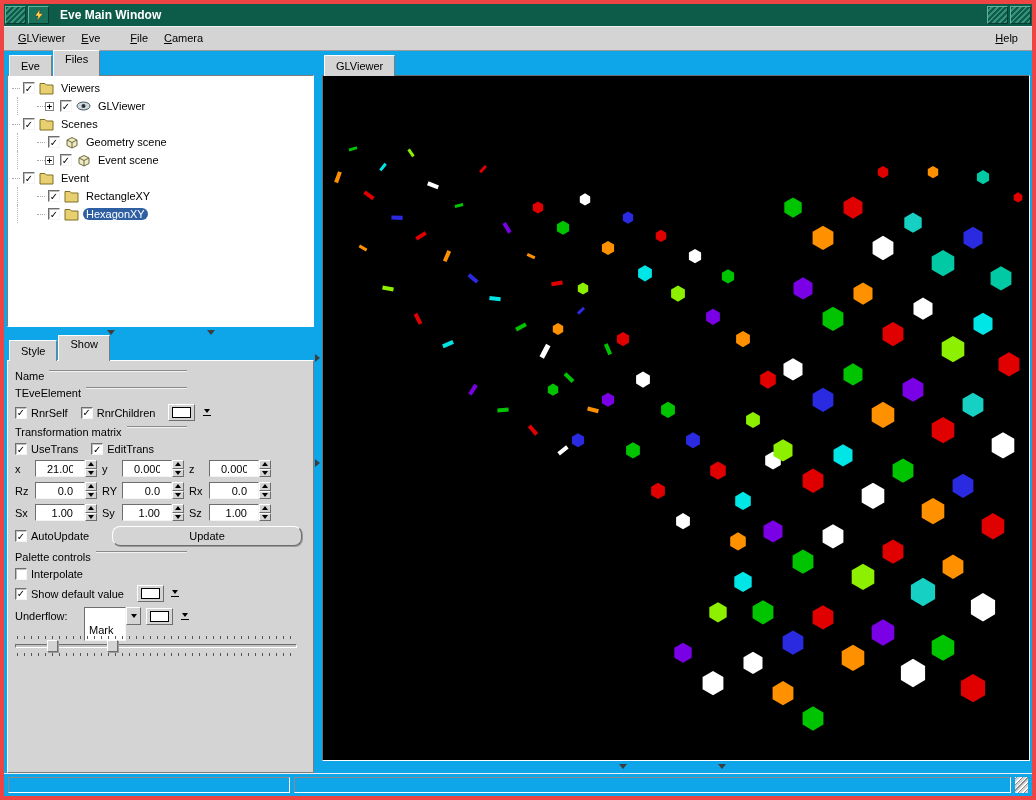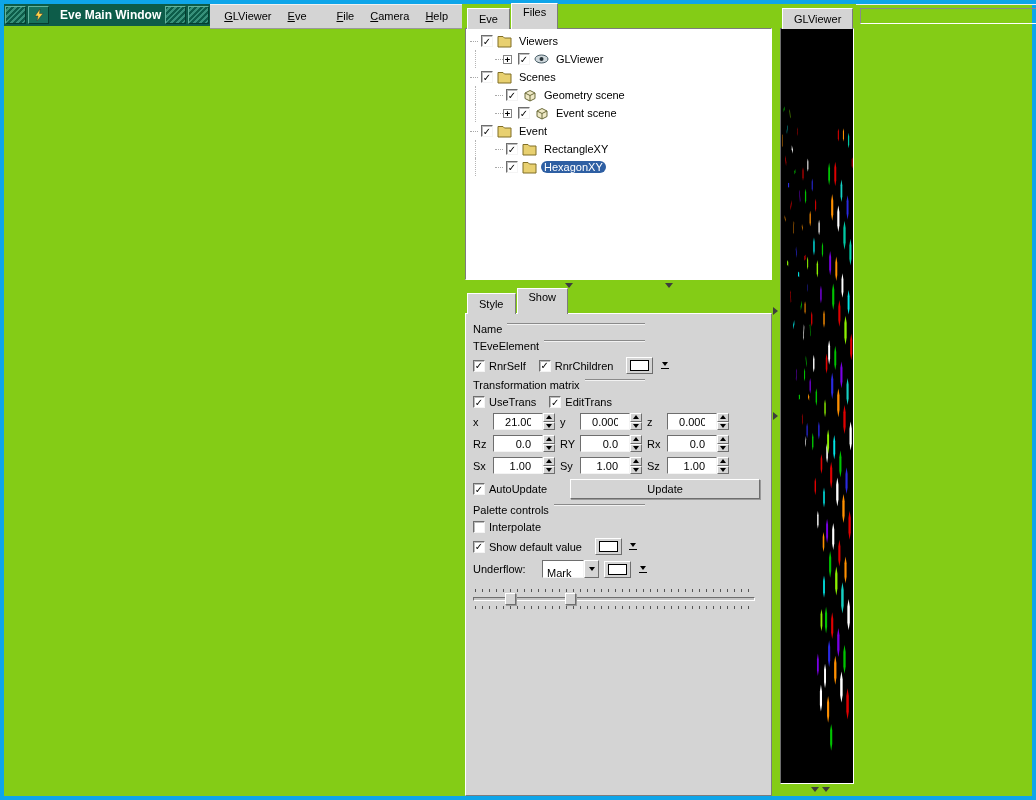--- a/index.html
+++ b/index.html
@@ -1,19 +1,19 @@
 <!DOCTYPE html>
 <html><head>
 <meta charset="utf-8">
 <style>
   html,body{margin:0;padding:0;width:1036px;height:800px;overflow:hidden;background:#000;
     font-family:"Liberation Sans","DejaVu Sans",sans-serif;font-size:11px;color:#000;}
   *{box-sizing:border-box;}
-  .frame{position:absolute;inset:0;border:4px solid #0ea5e9;background:#84cc16;
-    display:flex;flex-direction:row;}
+  .frame{position:absolute;inset:0;border:4px solid #ef4444;background:#0ea5e9;
+    display:flex;flex-direction:column;}
   
   .titlebar{height:22px;background:#0d5c49;display:flex;align-items:center;gap:2px;padding:1px 1px;flex:0 0 auto;}
   .tb-btn{width:21px;height:18px;border:1px solid;border-color:#63b39d #063d2f #063d2f #63b39d;
     background:#19725c;flex:0 0 auto;display:flex;align-items:center;justify-content:center;}
   .tb-btn.hatch{background-image:repeating-linear-gradient(135deg,#0d5c49 0 2px,#37907a 2px 4px);}
   .tb-title{color:#fff;font-weight:bold;font-size:12px;padding-left:9px;}
   .tb-spacer{flex:1;}
   
   .menubar{height:25px;background:#d4d4d4;border-bottom:1px solid #9a9a9a;box-shadow:inset 0 1px 0 #f0f0f0;
     display:flex;align-items:center;padding:0 6px;flex:0 0 auto;}
@@ -64,28 +64,28 @@
     font:11px "Liberation Sans","DejaVu Sans",sans-serif;text-align:right;padding:0 11px;outline:none;}
   .num.small{width:36px;}
   .spin{display:flex;flex-direction:column;width:12px;height:17px;}
   .spin-up,.spin-dn{flex:1;background:#d4d4d4;border:1px solid;border-color:#fff #6e6e6e #6e6e6e #fff;
     display:flex;align-items:center;justify-content:center;padding:0;}
   .tri-up{width:0;height:0;border-left:3px solid transparent;border-right:3px solid transparent;border-bottom:4px solid #000;}
   .tri-dn{width:0;height:0;border-left:3px solid transparent;border-right:3px solid transparent;border-top:4px solid #000;}
   .ne-lbl{width:15px;flex:0 0 auto;}
   .btn{height:20px;background:#d4d4d4;border:1px solid;border-color:#fff #6e6e6e #6e6e6e #fff;
     box-shadow:1px 1px 0 #9a9a9a;font:11px "Liberation Sans","DejaVu Sans",sans-serif;}
-  .update{flex:1;margin-left:10px;margin-right:4px;}
+  .update{flex:1;margin-left:10px;margin-right:4px;border-radius:8px;}
   .colorsel{width:27px;height:17px;border:1px solid;border-color:#fff #6e6e6e #6e6e6e #fff;background:#d4d4d4;
     display:inline-flex;align-items:center;justify-content:center;flex:0 0 auto;}
   .swatch{width:19px;height:11px;border:1px solid #000;background:#fff;}
   .colarrow{width:13px;height:17px;display:inline-flex;flex-direction:column;align-items:center;justify-content:center;gap:2px;flex:0 0 auto;}
   .colarrow .bar{width:8px;height:1px;background:#000;}
   .combo{display:inline-flex;height:18px;flex:0 0 auto;}
-  .combo-val{width:42px;background:#fff;border:1px solid;border-color:#6e6e6e #f4f4f4 #f4f4f4 #6e6e6e;padding:6px 4px;}
+  .combo-val{width:42px;background:#fff;border:1px solid;border-color:#6e6e6e #f4f4f4 #f4f4f4 #6e6e6e;padding:16px 4px;}
   .combo-btn{width:15px;background:#d4d4d4;border:1px solid;border-color:#fff #6e6e6e #6e6e6e #fff;
     display:flex;align-items:center;justify-content:center;}
   .fld-lbl{width:64px;flex:0 0 auto;}
   .dslider{margin-top:9px;height:24px;position:relative;width:282px;}
   .ds-ticks-top,.ds-ticks-bot{position:absolute;left:2px;right:2px;height:3px;
     background-image:repeating-linear-gradient(90deg,#555 0 1px,transparent 1px 7px);}
   .ds-ticks-top{top:2px;}
   .ds-ticks-bot{bottom:2px;}
   .ds-track{position:absolute;top:10px;left:0;right:0;height:4px;border:1px solid;
     border-color:#6e6e6e #fff #fff #6e6e6e;background:#c3c3c3;}

